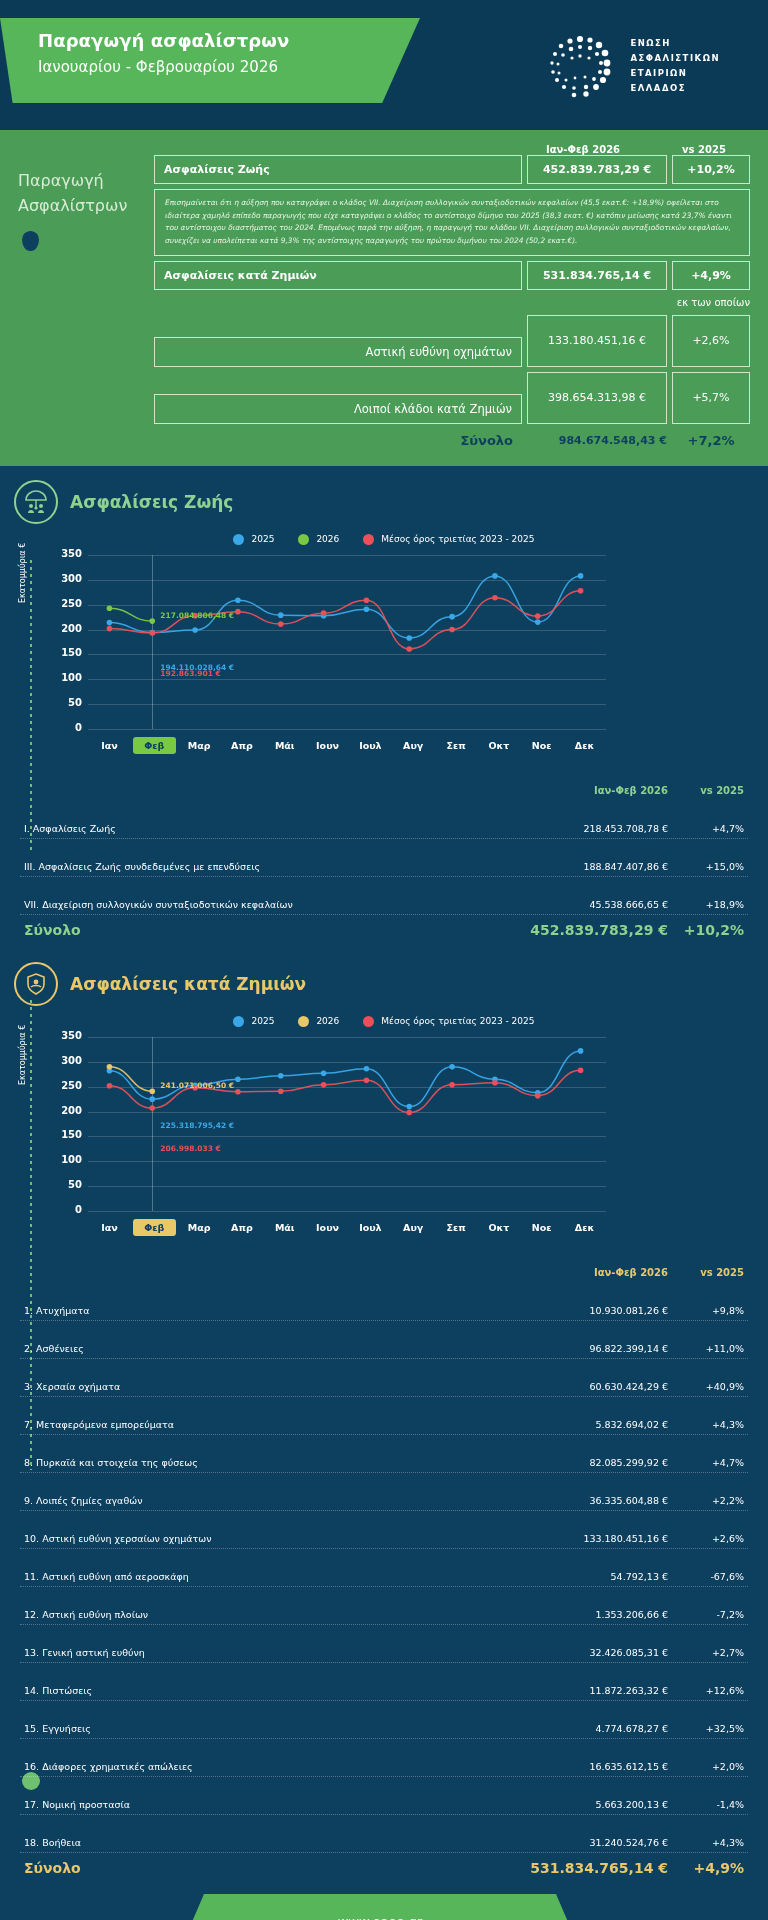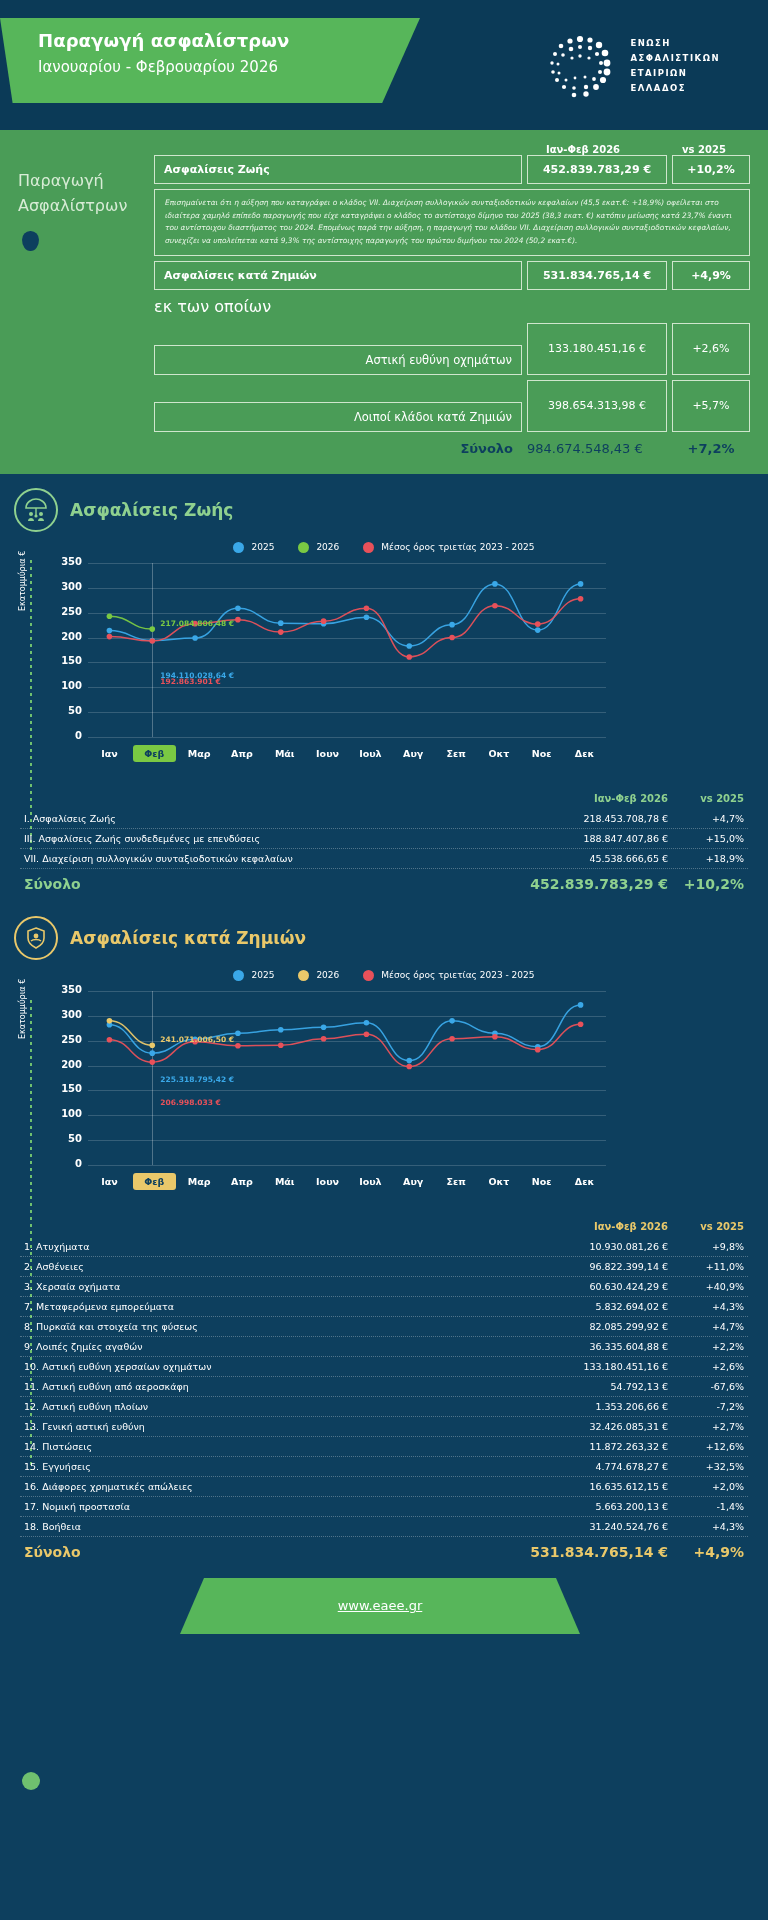--- a/index.html
+++ b/index.html
@@ -37,24 +37,24 @@
   .row { display: flex; gap: 5px; margin-bottom: 5px; }
   .cell { border: 1px solid #cfe6cd; padding: 7px 9px; display: flex; align-items: center; }
   .c-label { flex: 1; color: #ffffff; font-size: 11px; font-weight: bold; }
   .c-label.right { justify-content: flex-end; font-weight: normal; font-size: 11.5px; margin-top: 22px; }
   .c-val { width: 140px; justify-content: center; color: #fff; font-size: 11px; font-weight: bold; }
   .c-val.thin { font-weight: normal; }
   .c-pct { width: 78px; justify-content: center; color: #fff; font-size: 11px; font-weight: bold; }
   .c-pct.thin { font-weight: normal; }
   .note { border: 1px solid #cfe6cd; padding: 7px 10px; margin-bottom: 5px; }
   .note p { color: #eaf6e8; font-size: 7.4px; font-style: italic; line-height: 1.72; }
-  .ektwn { text-align: left; color: #ffffff; font-size: 16px; margin: 7px 0 7px 0; }
+  .ektwn { text-align: right; color: #ffffff; font-size: 10px; margin: 7px 0 7px 0; }
   .total-row { display: flex; align-items: center; margin-top: 9px; gap: 5px; }
   .t-label { flex: 1; text-align: right; color: #0d3f5e; font-size: 13px; font-weight: bold; padding-right: 9px; }
-  .t-val { width: 140px; text-align: left; color: #0d3f5e; font-size: 13px; font-weight: normal; }
+  .t-val { width: 140px; text-align: right; color: #0d3f5e; font-size: 11px; font-weight: bold; }
   .t-pct { width: 78px; text-align: center; color: #0d3f5e; font-size: 13px; font-weight: bold; }
 
   
   .section { position: relative; padding: 14px 0 0 0; }
   .sec-head { display: flex; align-items: center; gap: 12px; padding-left: 14px; margin-bottom: 4px; }
   .sec-icon { width: 44px; height: 44px; border-radius: 50%; border: 2px solid #8fd18f; display: flex; align-items: center; justify-content: center; }
   .sec-icon.gold { border-color: #e9c86a; }
   .sec-title { font-size: 17px; font-weight: bold; color: #8fd18f; }
   .sec-title.gold { color: #e9c86a; }
 
@@ -73,21 +73,21 @@
   .xtick.hi { color: #0d3f5e; }
   .vline { position: absolute; width: 1px; background: rgba(255,255,255,.28); }
   .dlabel { position: absolute; font-size: 7.5px; font-weight: bold; white-space: nowrap; }
 
   
   .dtable { margin: 34px 20px 0 20px; }
   .dt-head { display: flex; padding: 0 4px 5px 4px; }
   .dt-head .dh-name { flex: 1; }
   .dt-head .dh-val { width: 140px; text-align: right; font-size: 10px; font-weight: bold; }
   .dt-head .dh-pct { width: 76px; text-align: right; font-size: 10px; font-weight: bold; }
-  .dt-row { display: flex; padding: 4px 4px; border-bottom: 1px dotted rgba(255,255,255,.28); }
+  .dt-row { display: flex; padding: 4px 4px; border-bottom: 1px dotted rgba(255,255,255,.28); margin-top: 18px; }
   .dt-row .d-name { flex: 1; color: #fff; font-size: 9.5px; }
   .dt-row .d-val { width: 140px; text-align: right; color: #fff; font-size: 9.5px; }
   .dt-row .d-pct { width: 76px; text-align: right; color: #fff; font-size: 9.5px; }
   .dt-total { display: flex; padding: 7px 4px 2px 4px; }
   .dt-total .d-name { flex: 1; font-size: 14px; font-weight: bold; }
   .dt-total .d-val { width: 140px; text-align: right; font-size: 14px; font-weight: bold; }
   .dt-total .d-pct { width: 76px; text-align: right; font-size: 14px; font-weight: bold; }
   .green { color: #8fd18f; }
   .gold { color: #e9c86a; }
 

